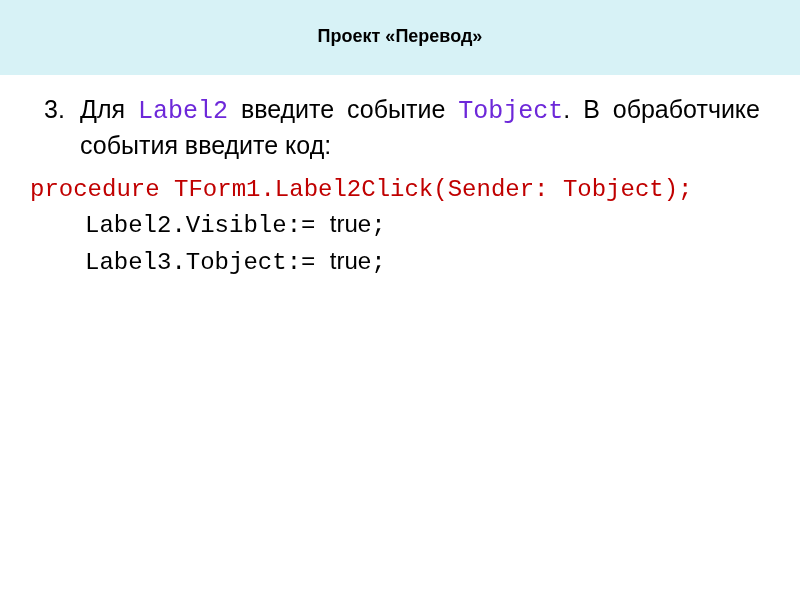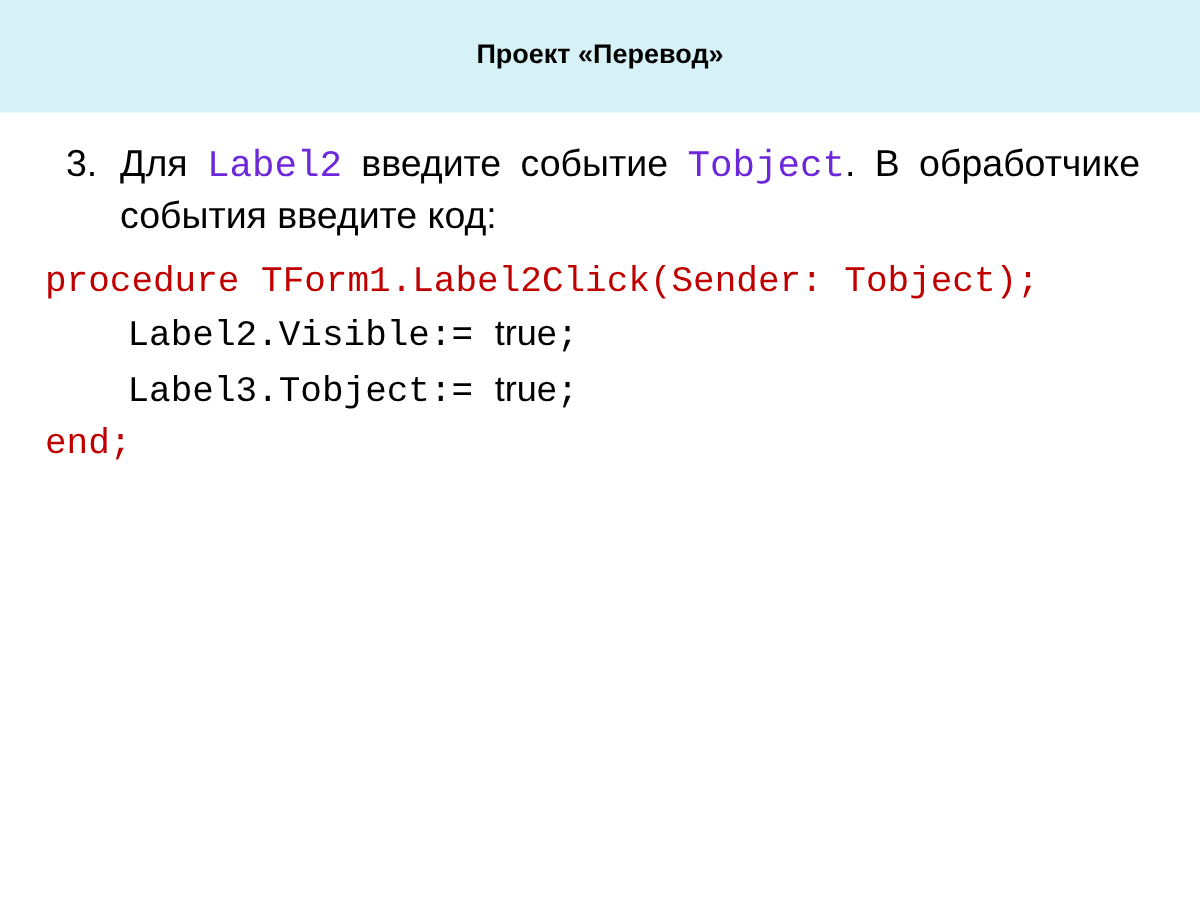--- a/index.html
+++ b/index.html
@@ -71,16 +71,15 @@
 
   <div class="instruction">
     <span class="list-number">3.</span>
     <span>Для </span><span class="mono-red">Label2</span><span> введите событие </span><span class="mono-red">Tobject</span><span>. В обработчике события введите код:</span>
   </div>
 
   <div class="code-block">
     <span class="line code-red">procedure TForm1.Label2Click(Sender: Tobject);</span>
     <span class="line indent"><span class="code-black">Label2.Visible:= </span><span class="code-black hello">true</span><span class="code-black">;</span></span>
     <span class="line indent"><span class="code-black">Label3.Tobject:= </span><span class="code-black hello">true</span><span class="code-black">;</span></span>
-    <span class="line code-red">end;</span>
   </div>
 
 </div>
 
 </body></html>

